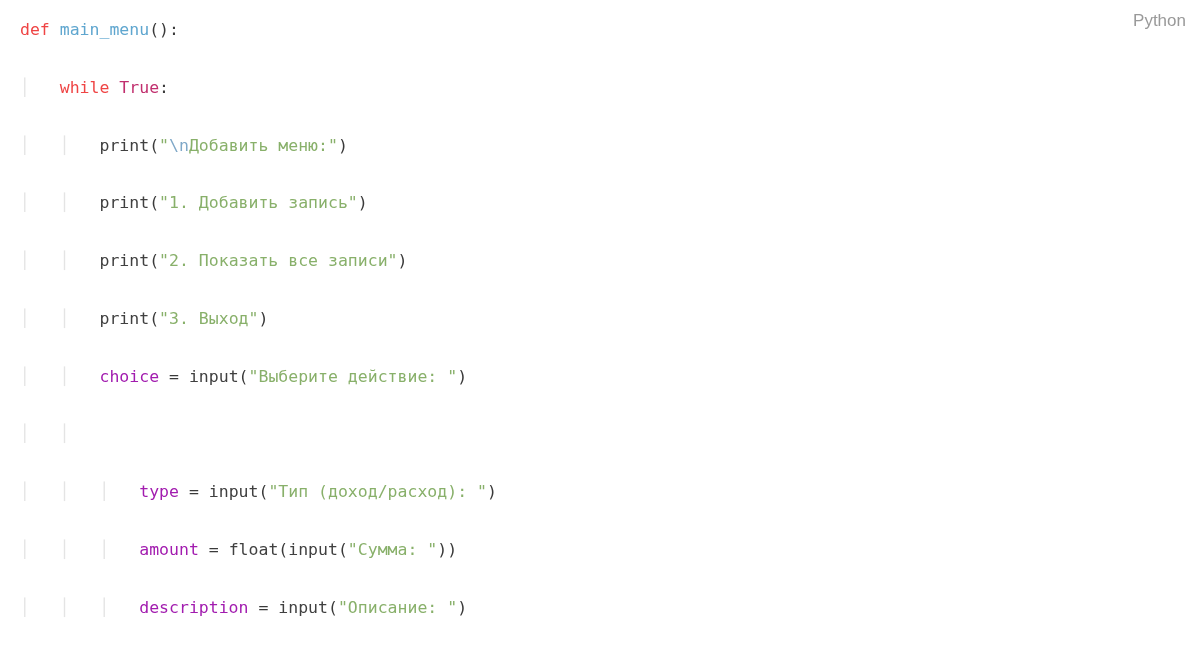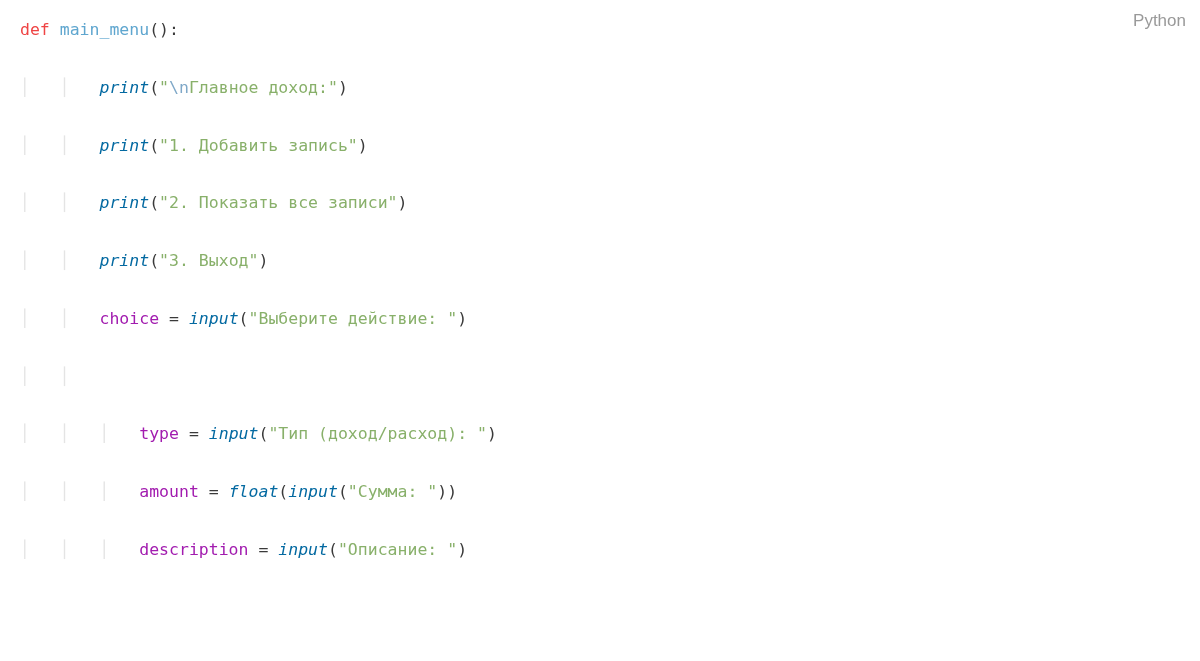--- a/index.html
+++ b/index.html
@@ -32,35 +32,36 @@
   }
   .line {
     display: block;
   }
   .guide {
     color: #e4e4e4;
   }
   .kw-def { color: #ef4444; }       
   .kw-bool { color: #c12f6e; }      
   .fn-name { color: #5fa6cf; }      
-  .builtin { color: #0369a1; font-style: italic; }         
+  .builtin { color: #404040; }         
   .ident { color: #a21caf; }        
   .string { color: #88b06a; }       
   .escape { color: #7fa8c8; }       
   .paren { color: #3a3a3a; }
   .punct { color: #3a3a3a; }
   .op { color: #5fa6cf; }
 </style>
 </head>
 <body>
 
 <div class="code-block">
   <div class="lang-label">Python</div>
   <pre><span class="line"><span class="kw-def">def</span> <span class="fn-name">main_menu</span><span class="paren">(</span><span class="paren">):</span></span>
-<span class="line"><span class="guide">│   │   </span><span class="builtin">print</span><span class="paren">(</span><span class="string">"</span><span class="escape">\n</span><span class="string">Главное доход:</span><span class="string">"</span><span class="paren">)</span></span>
+<span class="line"><span class="guide">│   </span><span class="kw-def">while</span> <span class="kw-bool">True</span><span class="punct">:</span></span>
+<span class="line"><span class="guide">│   │   </span><span class="builtin">print</span><span class="paren">(</span><span class="string">"</span><span class="escape">\n</span><span class="string">Добавить меню:</span><span class="string">"</span><span class="paren">)</span></span>
 <span class="line"><span class="guide">│   │   </span><span class="builtin">print</span><span class="paren">(</span><span class="string">"1. Добавить запись"</span><span class="paren">)</span></span>
 <span class="line"><span class="guide">│   │   </span><span class="builtin">print</span><span class="paren">(</span><span class="string">"2. Показать все записи"</span><span class="paren">)</span></span>
 <span class="line"><span class="guide">│   │   </span><span class="builtin">print</span><span class="paren">(</span><span class="string">"3. Выход"</span><span class="paren">)</span></span>
 <span class="line"><span class="guide">│   │   </span><span class="ident">choice</span><span class="punct"> = </span><span class="builtin">input</span><span class="paren">(</span><span class="string">"Выберите действие: "</span><span class="paren">)</span></span>
 <span class="line"><span class="guide">│   │   </span></span>
 <span class="line"><span class="guide">│   │   │   </span><span class="ident">type</span><span class="punct"> = </span><span class="builtin">input</span><span class="paren">(</span><span class="string">"Тип (доход/расход): "</span><span class="paren">)</span></span>
 <span class="line"><span class="guide">│   │   │   </span><span class="ident">amount</span><span class="punct"> = </span><span class="builtin">float</span><span class="paren">(</span><span class="builtin">input</span><span class="paren">(</span><span class="string">"Сумма: "</span><span class="paren">)</span><span class="paren">)</span></span>
 <span class="line"><span class="guide">│   │   │   </span><span class="ident">description</span><span class="punct"> = </span><span class="builtin">input</span><span class="paren">(</span><span class="string">"Описание: "</span><span class="paren">)</span></span>
 
 

